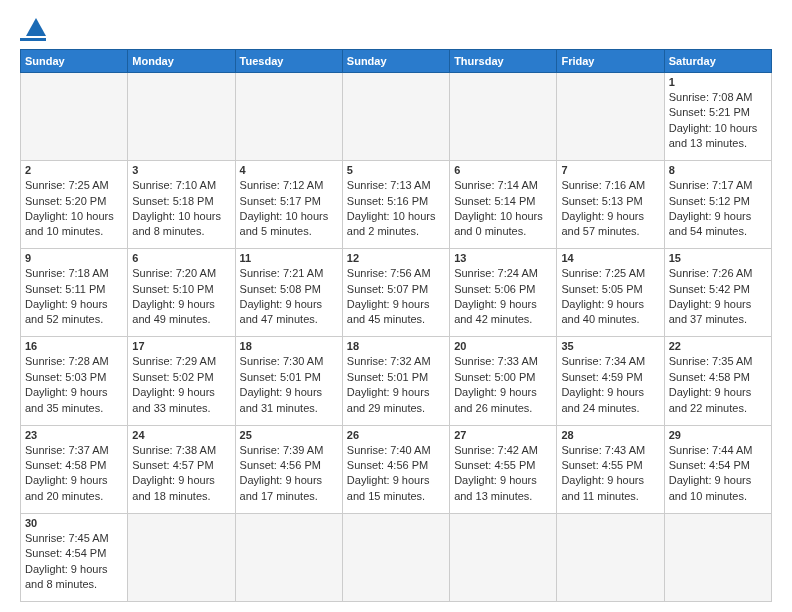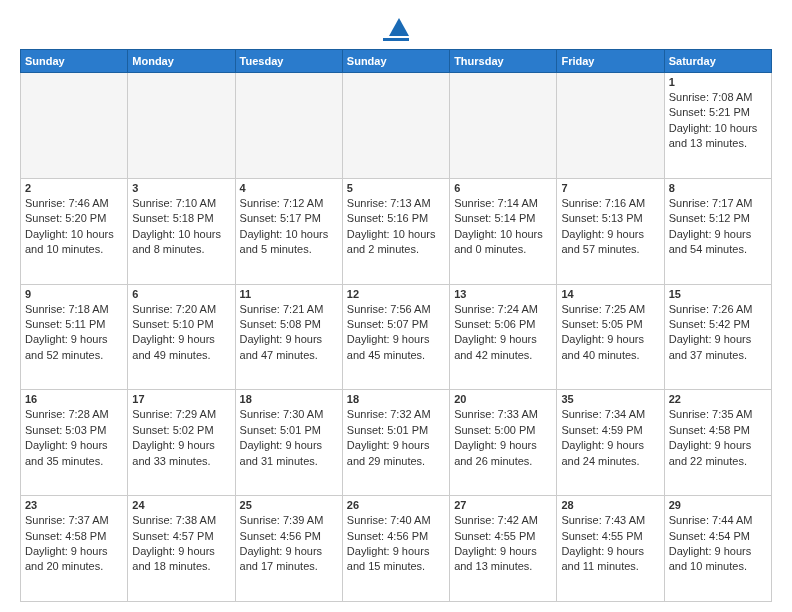--- a/index.html
+++ b/index.html
@@ -9,21 +9,20 @@
       width: 792px;
       height: 612px;
       overflow: hidden;
     }
     .page {
       width: 792px;
       height: 612px;
       padding: 18px 20px 10px 20px;
       display: flex;
       flex-direction: column;
-      align-items: center;
     }
     .header {
       display: flex;
       align-items: flex-start;
       justify-content: space-between;
       margin-bottom: 8px;
     }
     .logo {
       display: flex;
       flex-direction: column;
@@ -156,21 +155,21 @@
             <span class="day-num">1</span>
             <div class="day-info">Sunrise: 7:08 AM
 Sunset: 5:21 PM
 Daylight: 10 hours
 and 13 minutes.</div>
           </td>
         </tr>
         <tr>
           <td>
             <span class="day-num">2</span>
-            <div class="day-info">Sunrise: 7:46 AM
+            <div class="day-info">Sunrise: 7:25 AM
 Sunset: 5:20 PM
 Daylight: 10 hours
 and 10 minutes.</div>
           </td>
           <td>
             <span class="day-num">3</span>
             <div class="day-info">Sunrise: 7:10 AM
 Sunset: 5:18 PM
 Daylight: 10 hours
 and 8 minutes.</div>
@@ -356,16 +355,31 @@
 Daylight: 9 hours
 and 11 minutes.</div>
           </td>
           <td>
             <span class="day-num">29</span>
             <div class="day-info">Sunrise: 7:44 AM
 Sunset: 4:54 PM
 Daylight: 9 hours
 and 10 minutes.</div>
           </td>
+        </tr>
+        <tr class="last-row">
+          <td>
+            <span class="day-num">30</span>
+            <div class="day-info">Sunrise: 7:45 AM
+Sunset: 4:54 PM
+Daylight: 9 hours
+and 8 minutes.</div>
+          </td>
+          <td class="empty"></td>
+          <td class="empty"></td>
+          <td class="empty"></td>
+          <td class="empty"></td>
+          <td class="empty"></td>
+          <td class="empty"></td>
         </tr>
       </tbody>
   </table>
 </div>
 
 </body></html>

